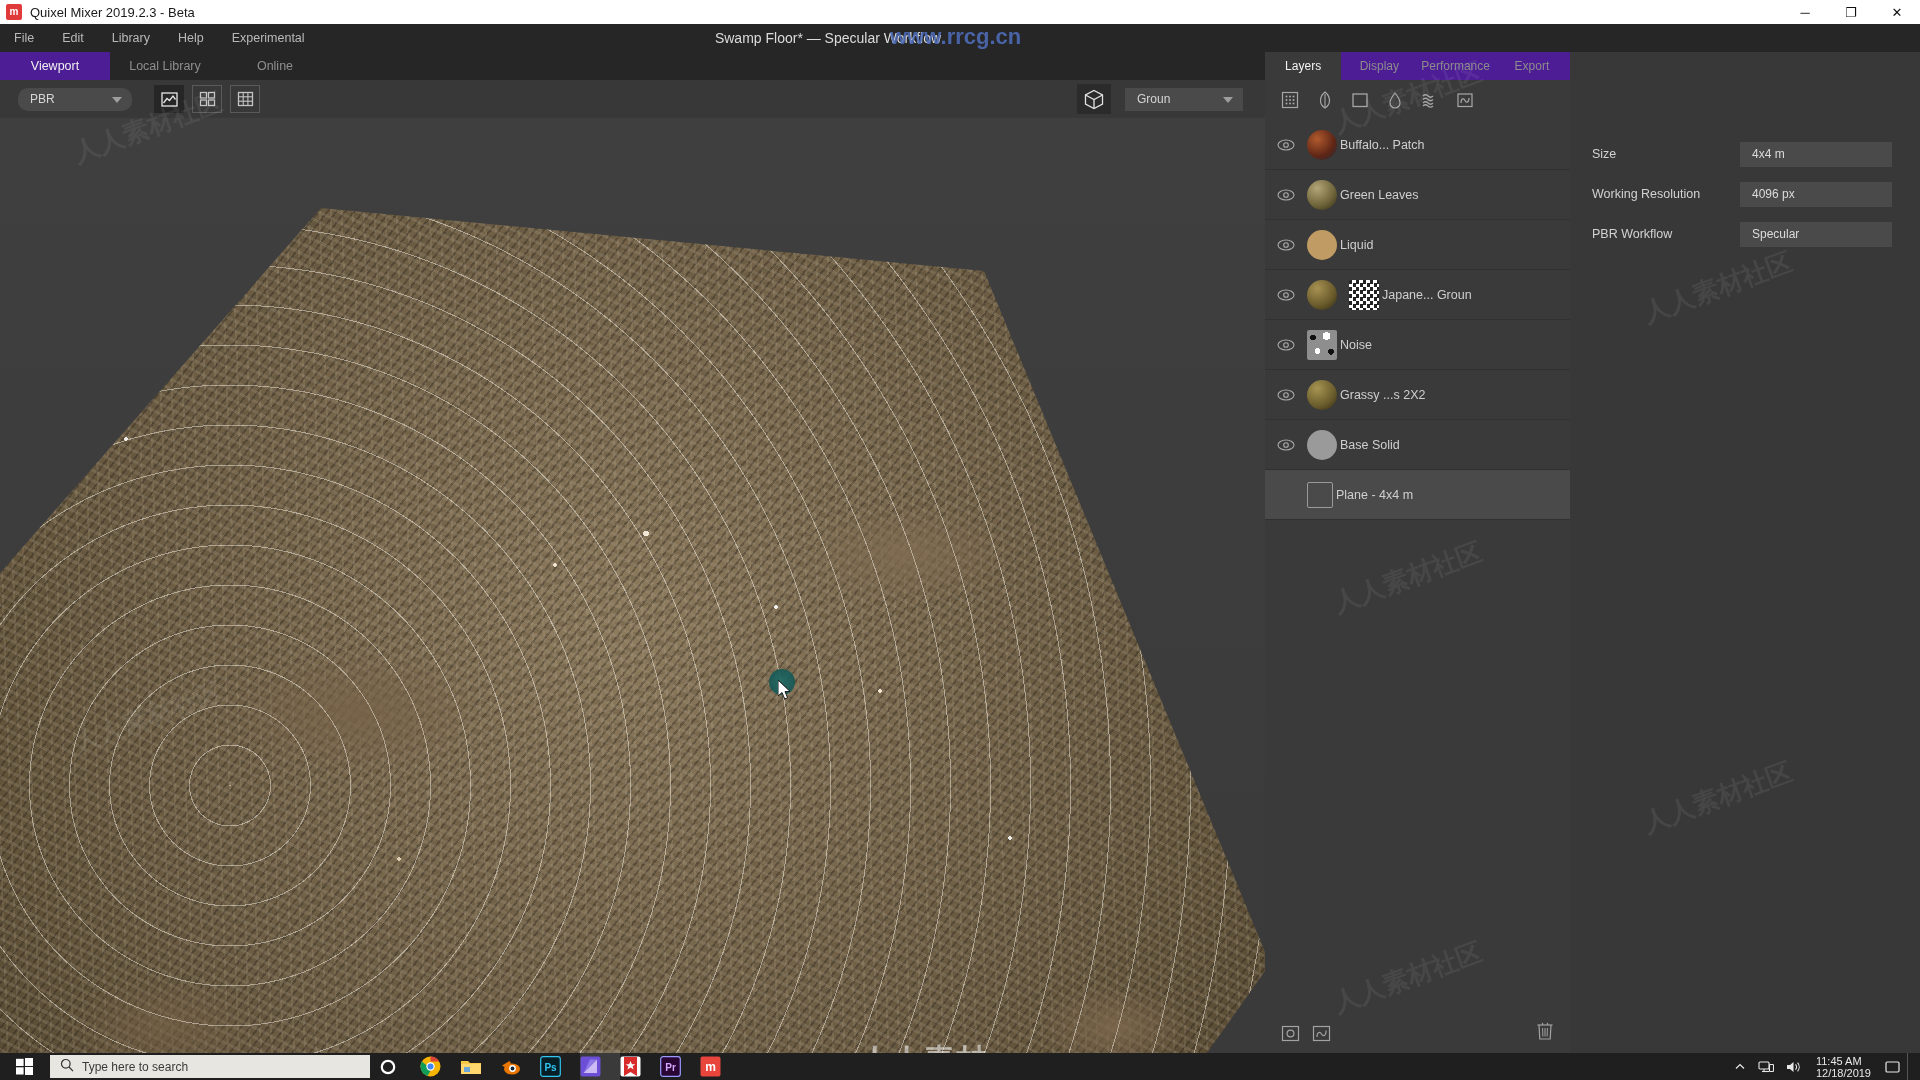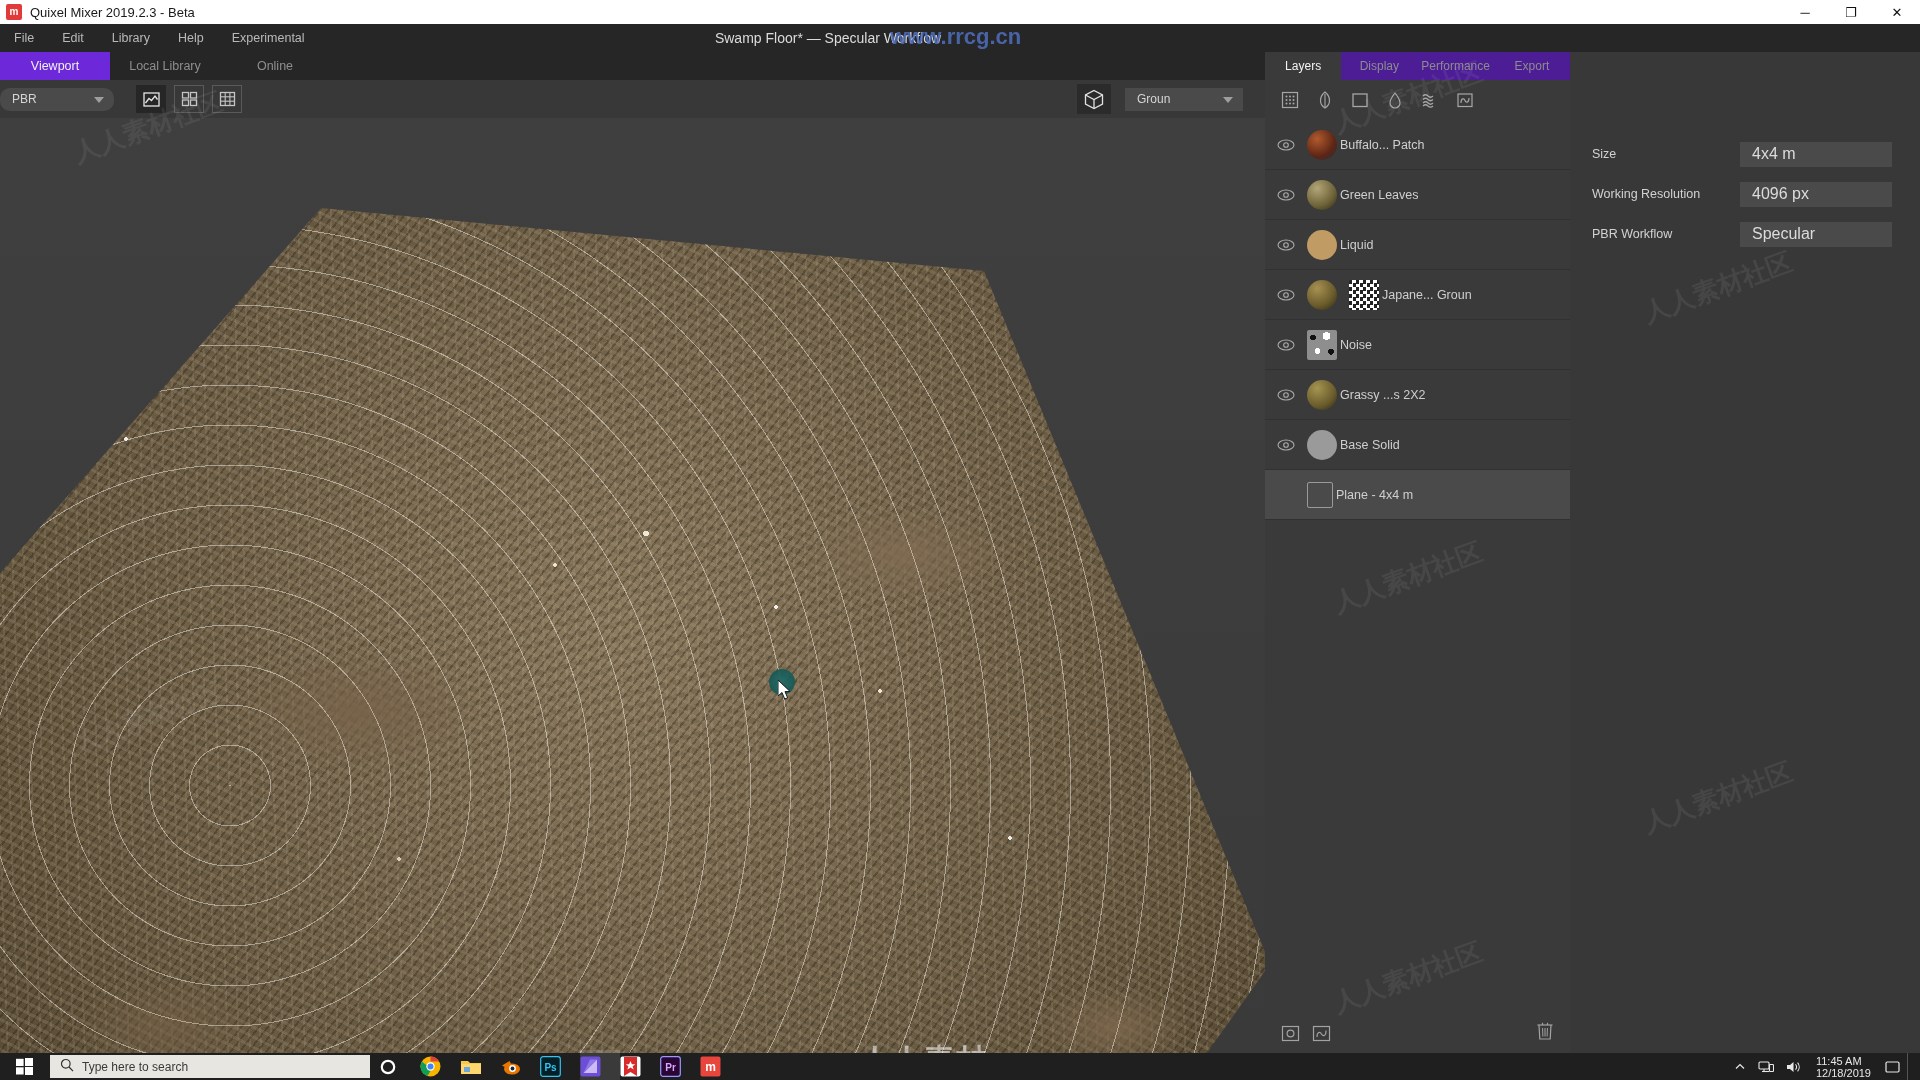--- a/index.html
+++ b/index.html
@@ -60,38 +60,38 @@
 
   
   #left-tabs {
     position: absolute; left: 0; top: 28px; width: 1265px; height: 28px;
     background: #262626; display: flex; align-items: flex-end;
   }
   #left-tabs .tab {
     width: 110px; height: 28px; line-height: 28px; text-align: center;
     font-size: 12.5px; color: #8e8e8e; background: #262626;
   }
-  #left-tabs .tab.active { background: #6d28d9; color: #f0f0f0; }
+  #left-tabs .tab.active { background: #4c1d95; color: #f0f0f0; }
 
   
   #vp-toolbar {
     position: absolute; left: 0; top: 56px; width: 1265px; height: 38px;
     background: #383838; display: flex; align-items: center;
   }
   .combo {
     background: #4a4a4a; border: none; height: 23px;
     display: flex; align-items: center; position: relative;
     color: #d5d5d5; font-size: 12px; padding-left: 12px;
   }
   .combo .caret {
     position: absolute; right: 10px; top: 50%; margin-top: -2px;
     width: 0; height: 0; border-left: 5px solid transparent;
     border-right: 5px solid transparent; border-top: 6px solid #9e9e9e;
   }
-  #pbr-combo { width: 114px; border-radius: 10px; }
+  #pbr-combo { margin-left: 18px; width: 114px; border-radius: 10px; }
   .icobtn {
     width: 30px; height: 28px; border: 1px solid #5a5a5a;
     margin-left: 8px; display: flex; align-items: center; justify-content: center;
     background: transparent;
   }
   .icobtn.active { background: #262626; border-color: #262626; }
   .icobtn svg { display: block; }
   #vp-toolbar .right-group {
     margin-left: auto; display: flex; align-items: center; margin-right: 22px;
   }
@@ -198,21 +198,21 @@
     position: absolute; left: 1570px; top: 28px; width: 350px; height: 1001px;
     background: #383838; padding-top: 82px;
   }
   .prop-row {
     display: flex; align-items: center; height: 40px; padding: 0 28px 0 22px;
   }
   .prop-label { font-size: 12.5px; color: #d2d2d2; }
   .prop-combo {
     margin-left: auto; width: 152px; height: 25px; background: #4a4a4a;
     position: relative; display: flex; align-items: center;
-    padding-left: 12px; font-size: 16px; color: #dcdcdc;
+    padding-left: 12px; font-size: 12px; color: #dcdcdc;
   }
 
   
   #taskbar {
     position: absolute; left: 0; top: 1053px; width: 1920px; height: 27px;
     background: #1f1f1f; display: flex; align-items: center;
   }
   #start-btn { width: 48px; height: 27px; display: flex; align-items: center; justify-content: center; }
   #search-box {
     width: 320px; height: 23px; background: #e8e6e0; margin-left: 2px;

